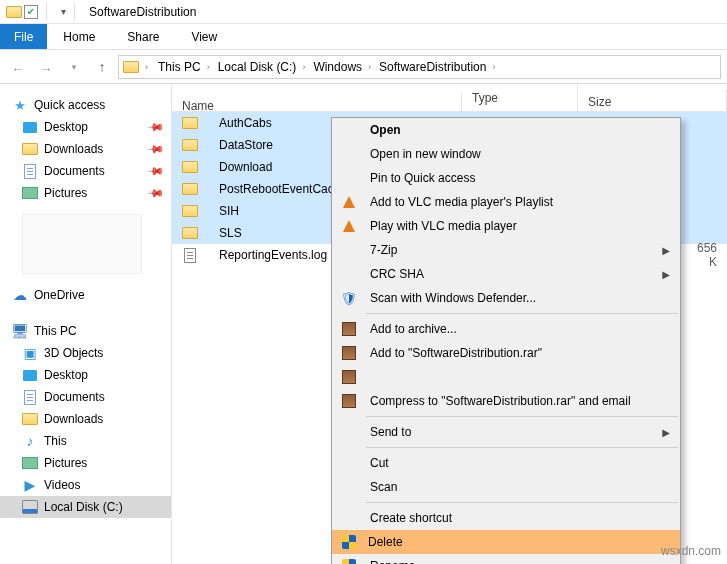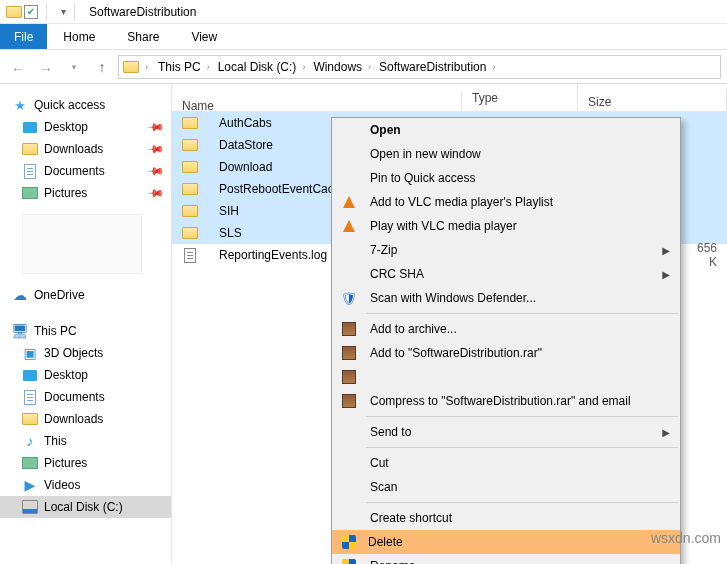--- a/index.html
+++ b/index.html
@@ -78,21 +78,21 @@
   .ctxmenu .mi.default { font-weight: 600; }
   .ctxmenu .mi.highlight { background: #fdba74; padding-left: 36px; }
   .ctxmenu .sep2 { height: 1px; background: #d0d0d0; margin: 3px 2px 3px 34px; }
   .ctxmenu .arrow { position: absolute; right: 10px; color: #4b4b4b; font-size: 10px; }
   .ctxmenu .mico { position: absolute; left: 8px; width: 18px; height: 18px; display: flex; align-items: center; justify-content: center; font-size: 13px; }
   .ic-vlc { width: 0; height: 0; border-left: 6px solid transparent; border-right: 6px solid transparent; border-bottom: 12px solid #e77c1a; }
   .ic-shield { color: #1565c0; font-size: 14px; }
   .ic-rar { width: 14px; height: 14px; background: linear-gradient(#8e5c39,#b17a4a); border: 1px solid #5a3b21; }
   .ic-shield2 { width: 14px; height: 14px; background: conic-gradient(#1565c0 0 25%, #ffca28 25% 50%, #1565c0 50% 75%, #ffca28 75% 100%); border-radius: 2px; }
 
-  .watermark { position: absolute; right: 6px; bottom: 18px; font-size: 14px; color: #888; }
+  .watermark { position: absolute; right: 6px; bottom: 6px; font-size: 12px; color: #888; }
 </style>
 </head>
 <body>
 
 <div class="titlebar">
   <div class="qat">
     <div class="folder-icon-sm"></div>
     <div class="cb">✔</div>
     <div class="sep"></div>
     <div class="qat" style="font-size:10px;color:#606060;">▾</div>

